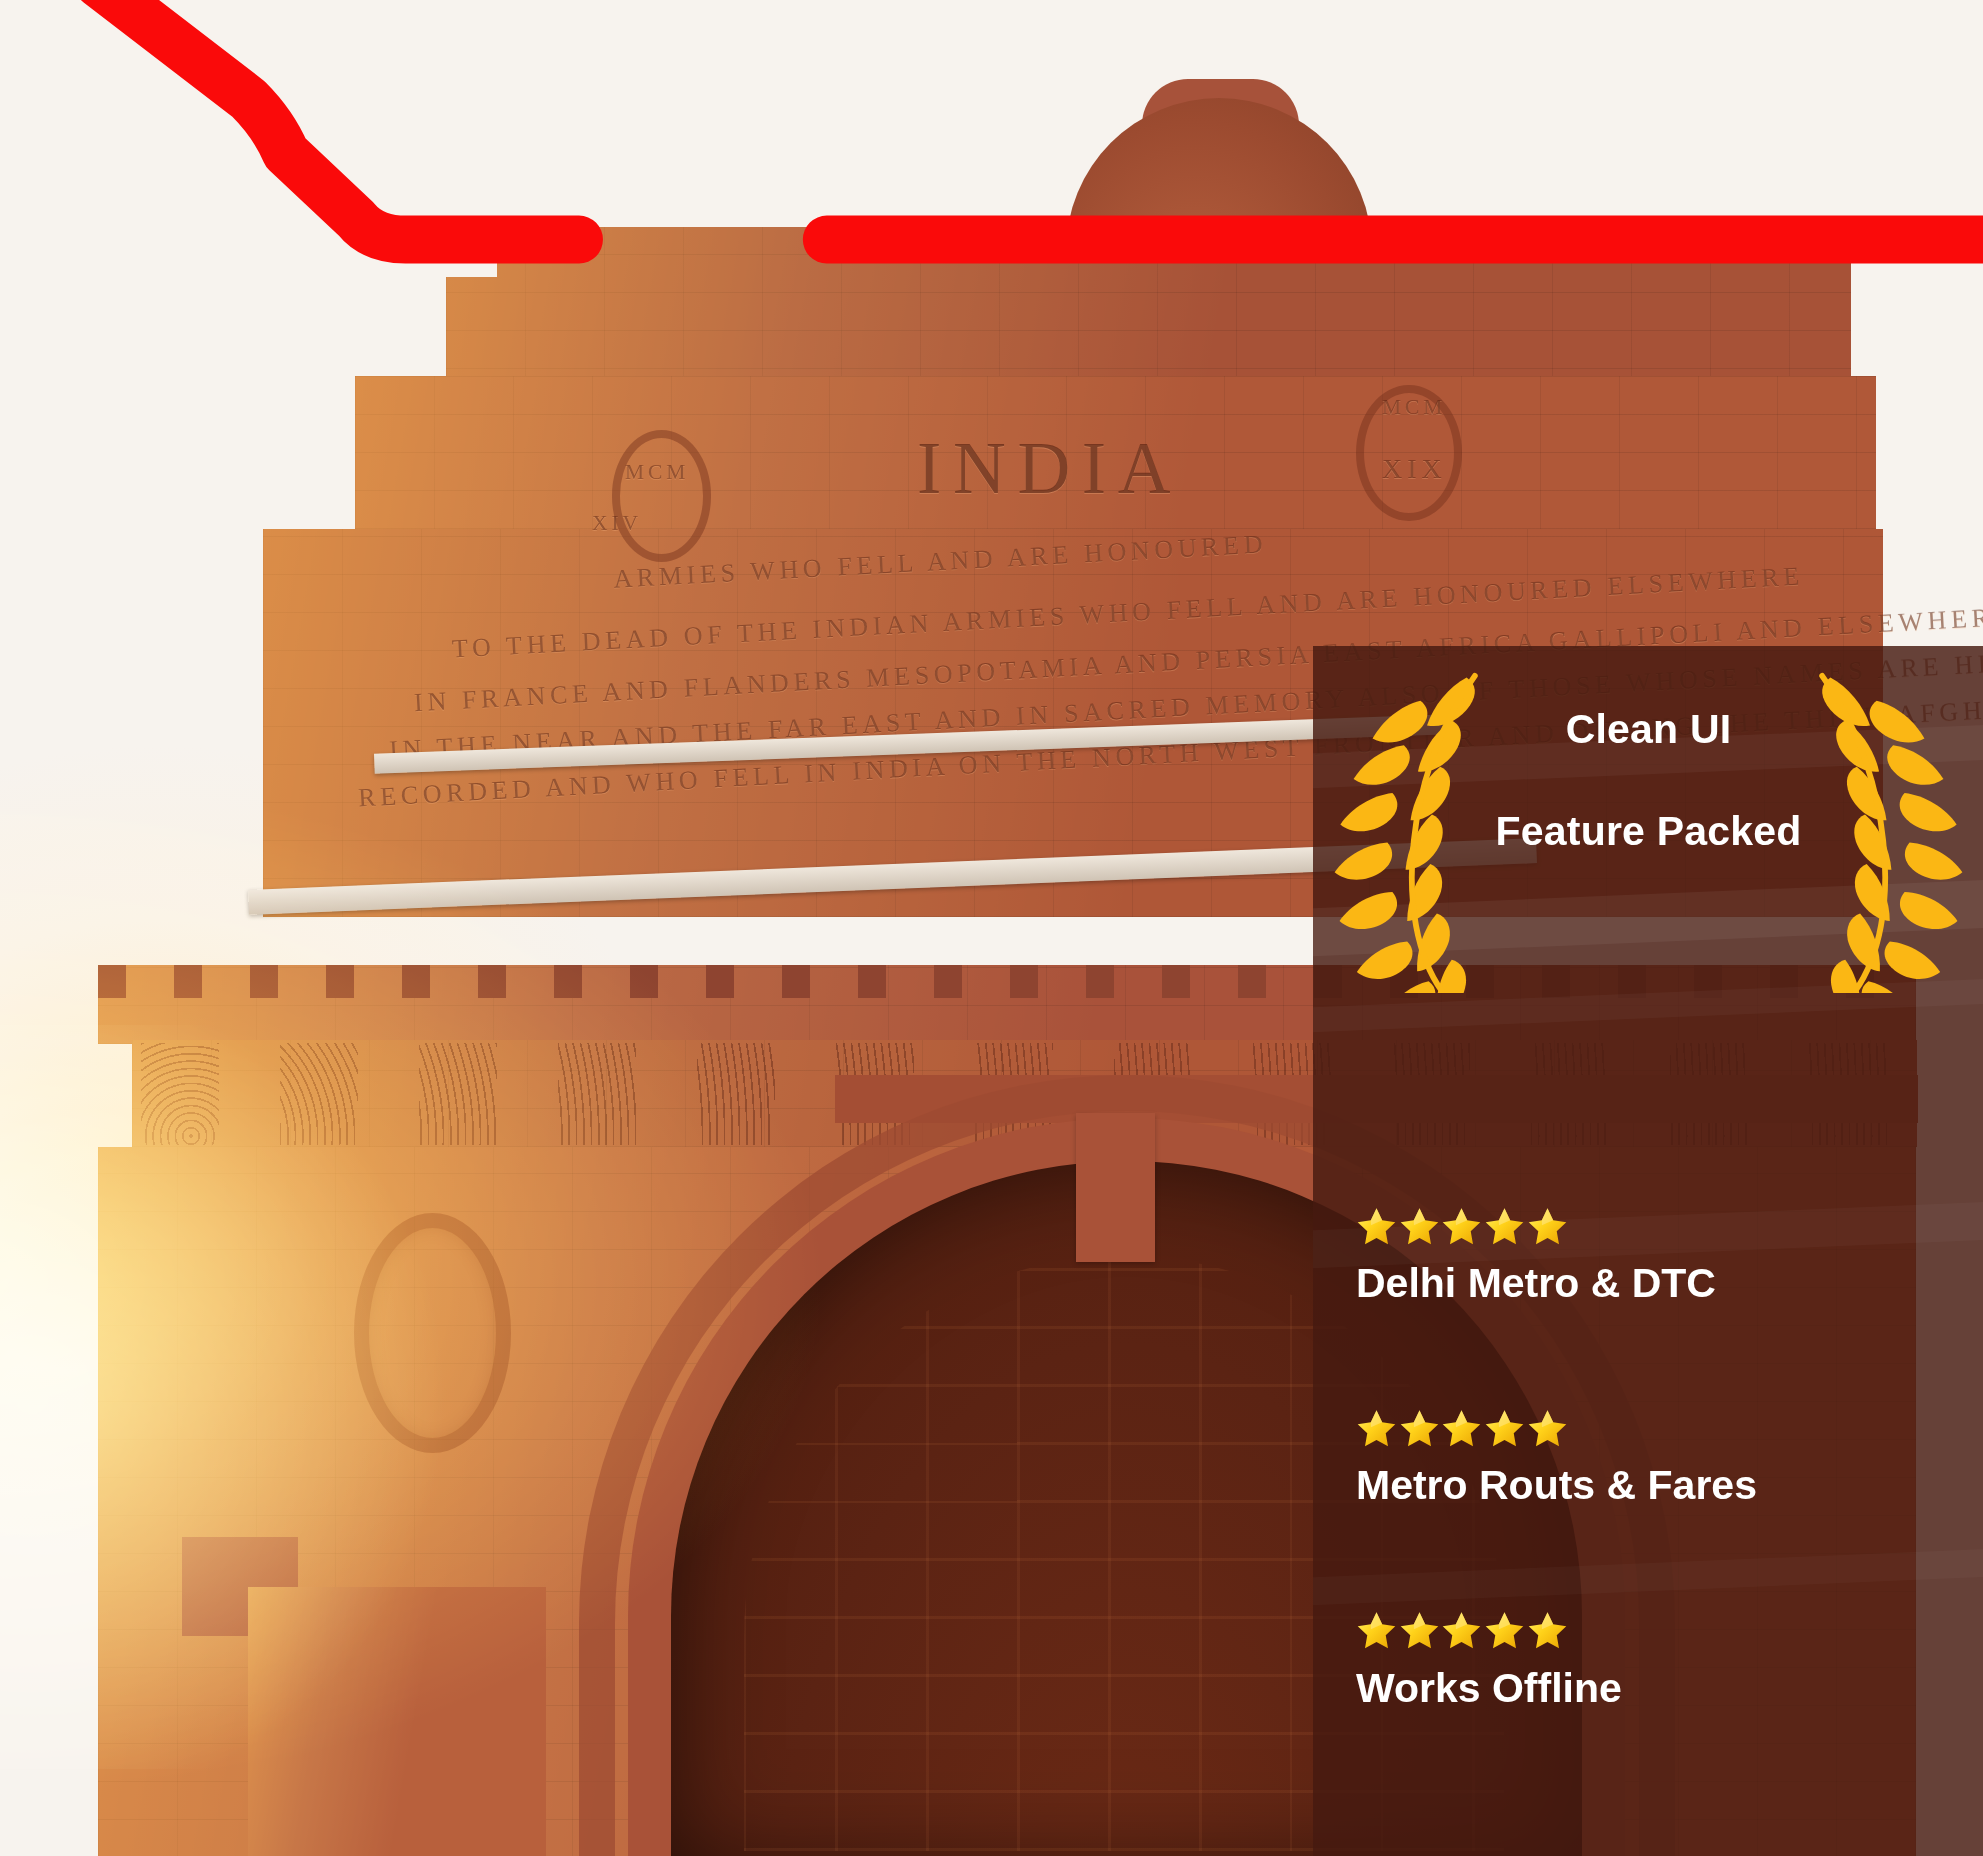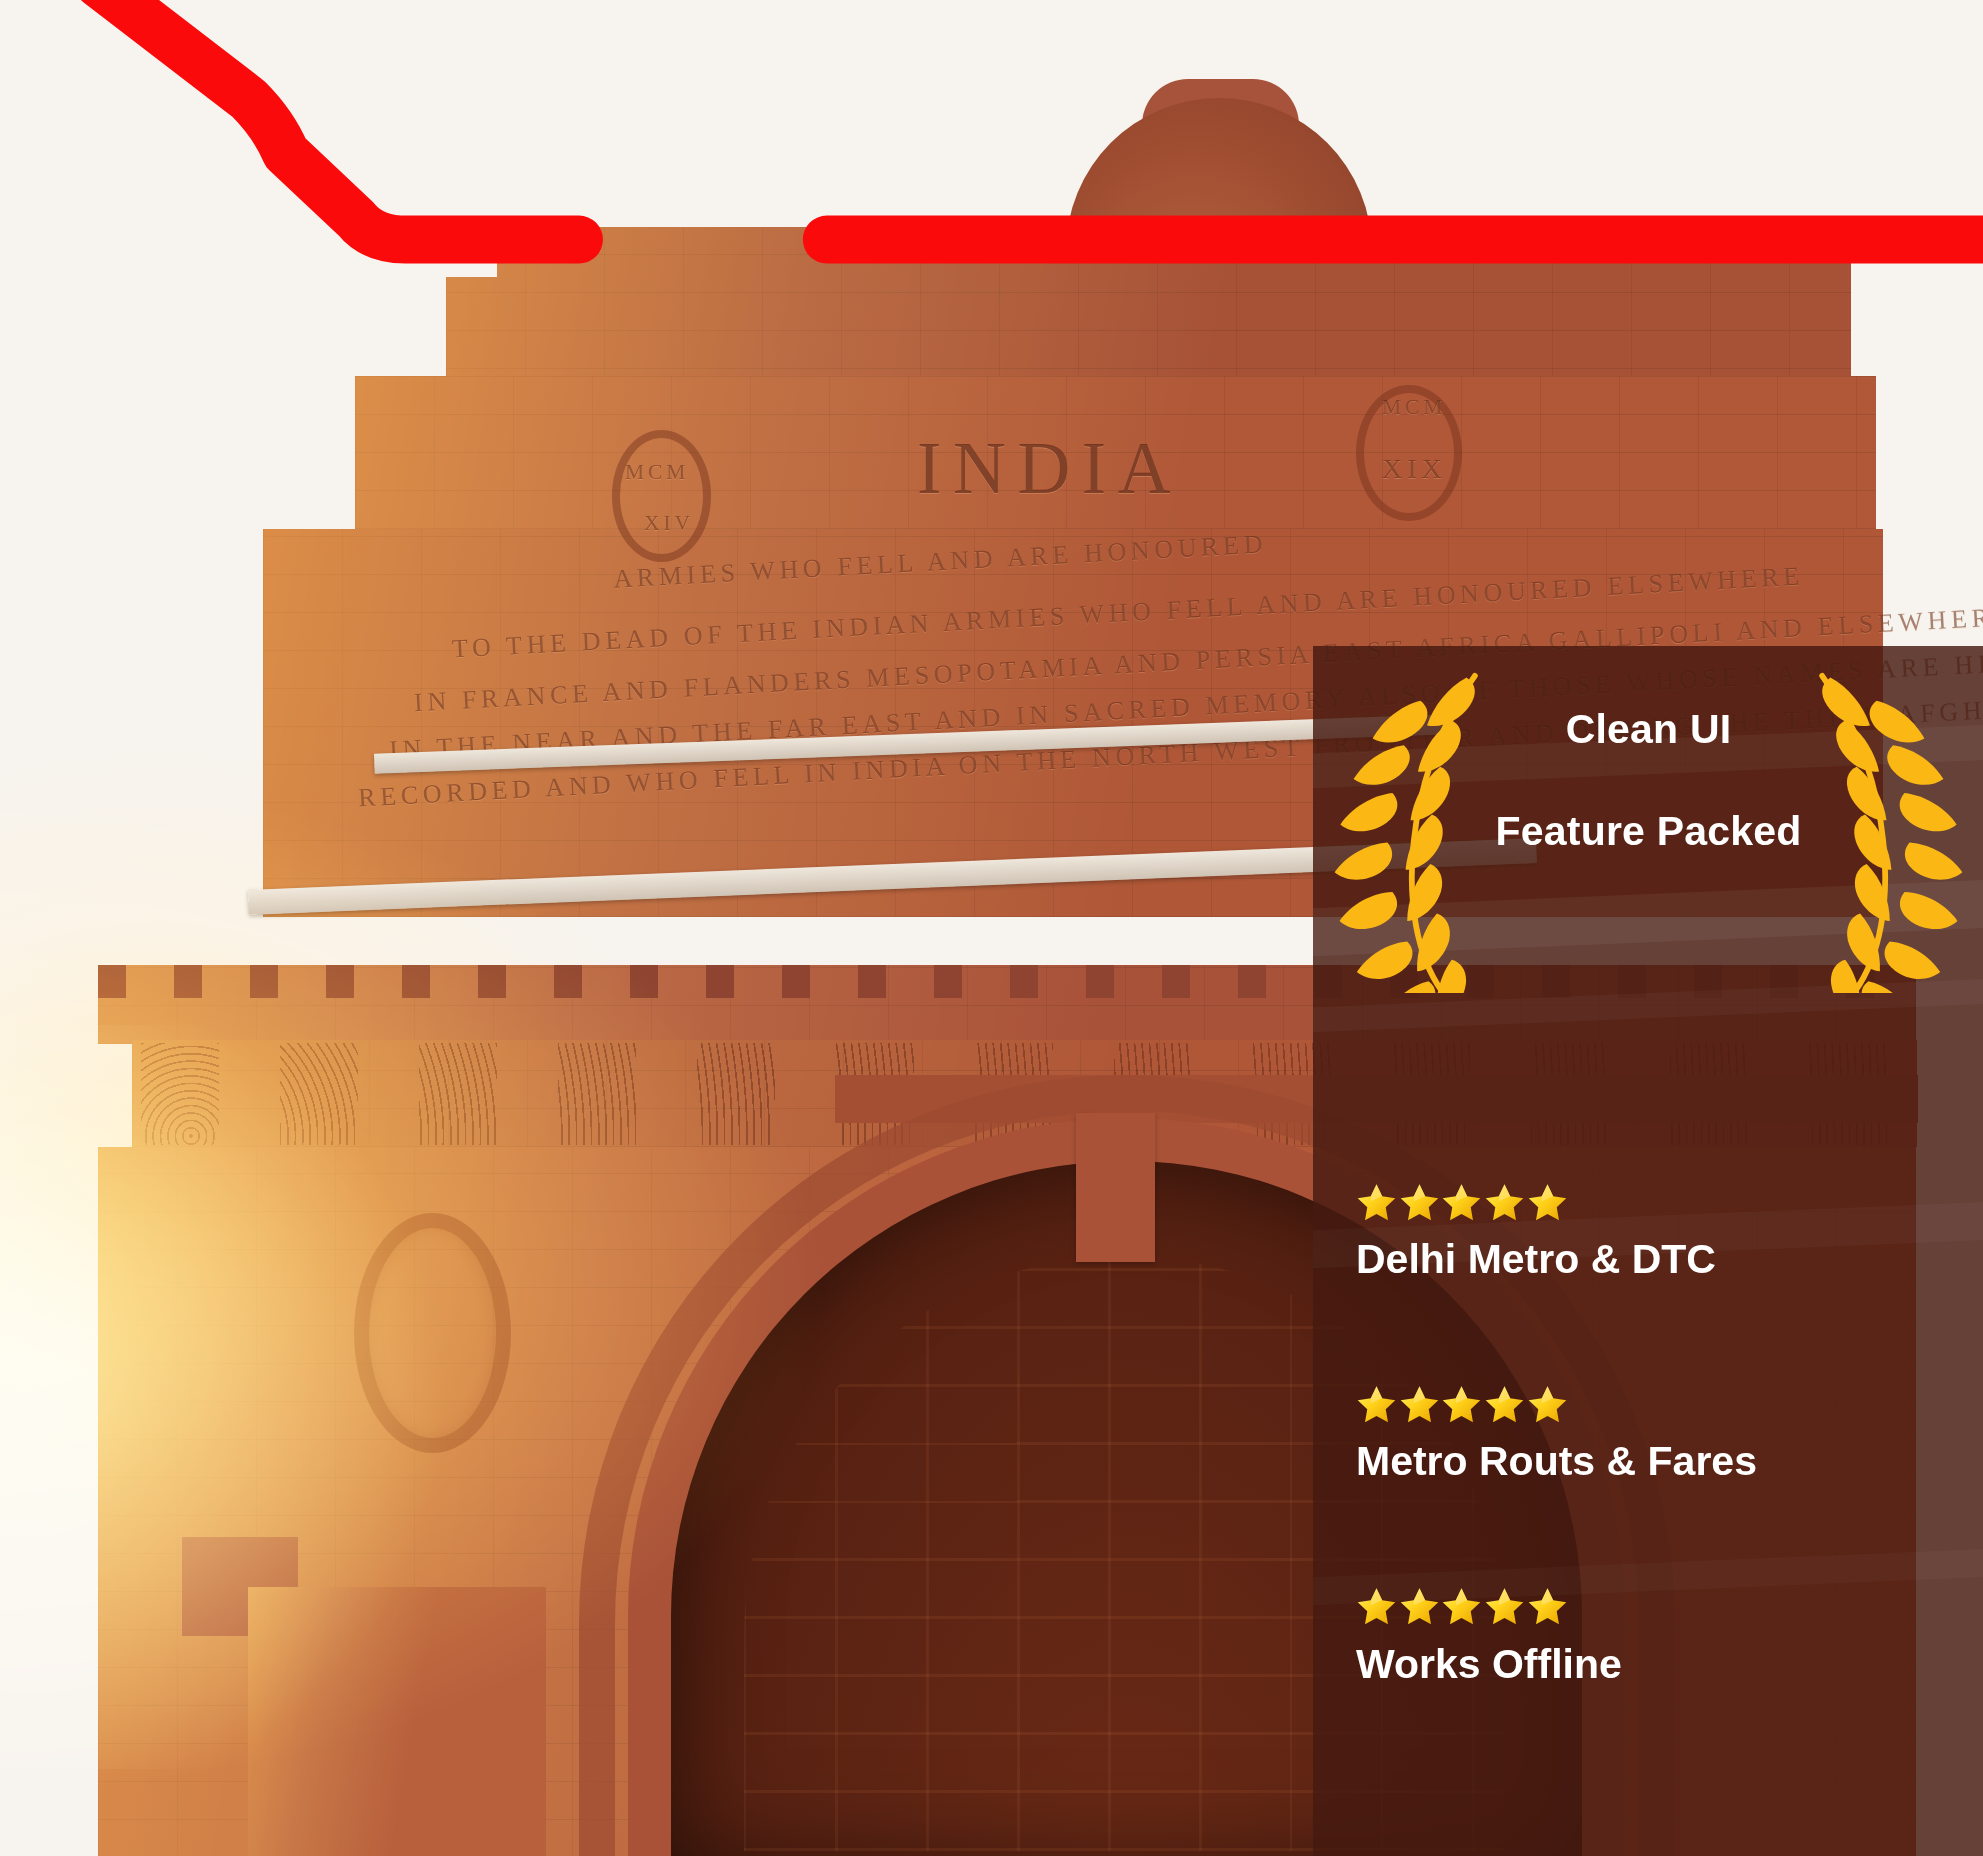--- a/index.html
+++ b/index.html
@@ -193,21 +193,21 @@
   #carve-india { left:917px; top:427px; font-size:73px; letter-spacing:.16em; color:rgba(80,28,14,.60); }
   #roundel-l {
     position:absolute; left:612px; top:430px; width:99px; height:132px;
     border:8.3px solid rgba(110,42,24,.42); border-radius:50px/66px;
   }
   #roundel-r {
     position:absolute; left:1356px; top:385px; width:106px; height:136px;
     border:8.3px solid rgba(110,42,24,.42); border-radius:53px/68px;
   }
   #rl-t { left:625px; top:460px; font-size:21.5px; }
-  #rl-b { left:644px; top:511px; font-size:21.5px; }
+  #rl-b { left:592px; top:511px; font-size:21.5px; }
   #rr-t { left:1382px; top:395px; font-size:21.5px; }
   #rr-b { left:1382px; top:453px; font-size:28px; }
   #carve-l1 { left:613px; top:547px; font-size:26px; transform:rotate(-3.1deg); }
   #carve-l2 { left:451px; top:598px; font-size:26px; transform:rotate(-3.1deg); }
   #carve-l3 { left:413px; top:645px; font-size:26px; transform:rotate(-3.1deg); }
   #carve-l4 { left:388px; top:691px; font-size:26px; transform:rotate(-3.1deg); }
   #carve-l5 { left:357px; top:736px; font-size:26px; transform:rotate(-3.1deg); }
 
   
   #metro-line { position:absolute; left:0; top:0; width:1984px; height:413px; }
@@ -275,21 +275,21 @@
   .award-list {
     position:absolute; left:0; top:60px; width:671px;
     display:flex; flex-direction:column; align-items:center; gap:55px;
   }
   .award-item {
     color:#FFFFFF; font-size:41px; font-weight:700; letter-spacing:0.2px;
     text-align:center; white-space:nowrap;
   }
 
   .feature-list {
-    position:absolute; left:0; top:536px; width:671px;
+    position:absolute; left:0; top:560px; width:671px;
     display:flex; flex-direction:column; gap:101px;
     padding-left:43px;
   }
   .feature-item { display:flex; flex-direction:column; gap:13.2px; }
   .stars { display:flex; gap:1.7px; }
   .star-glyph { width:41px; height:41px; display:block; }
   .feature-label {
     color:#FFFFFF; font-size:41px; font-weight:700; white-space:nowrap;
   }
 </style>

